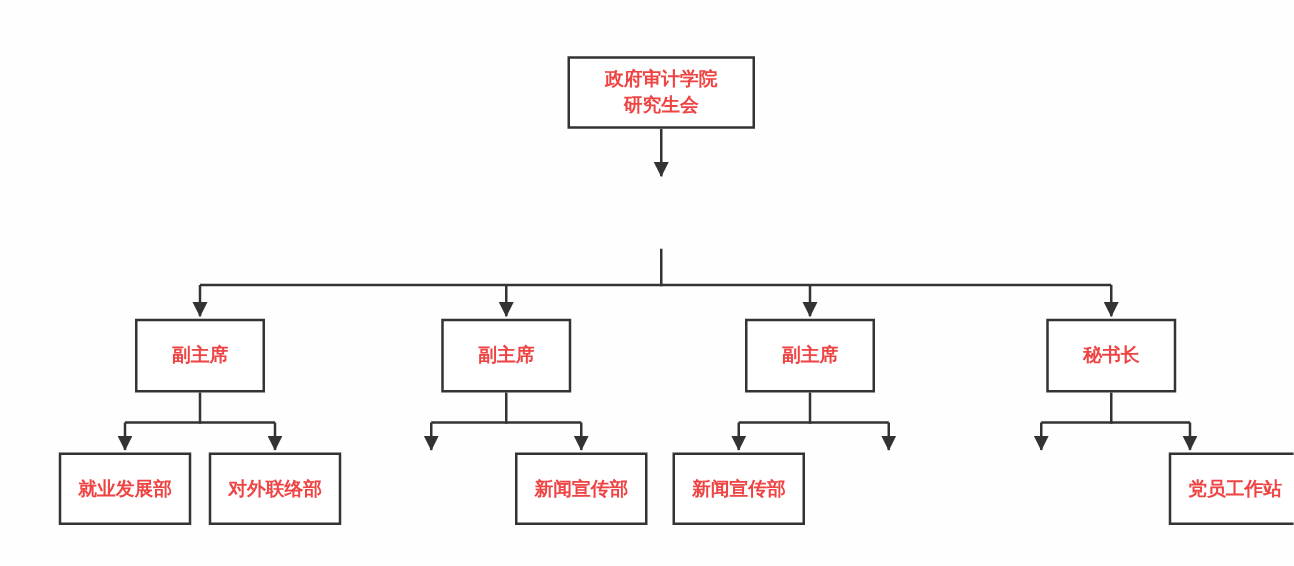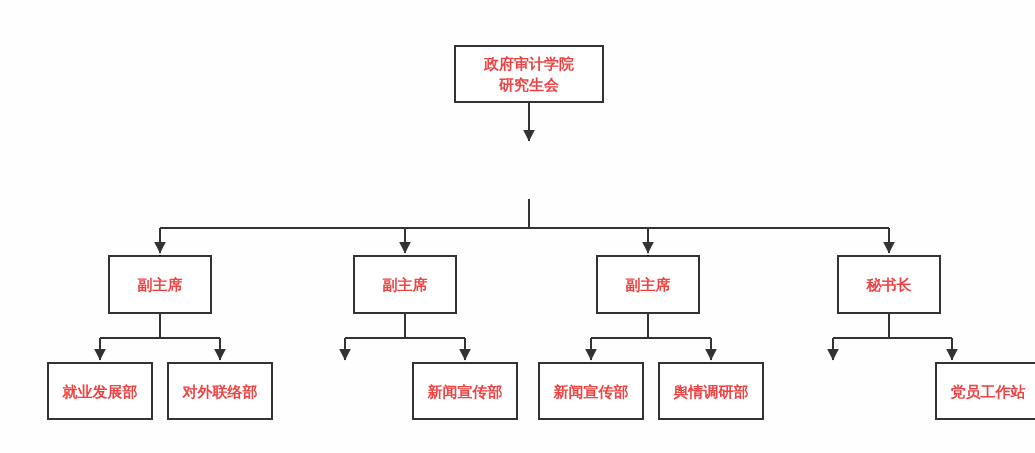--- a/index.html
+++ b/index.html
@@ -124,20 +124,17 @@
   </div>
   <div class="node n4 n4-1">
     <span>对外联络部</span>
   </div>
   <div class="node n4 n4-3">
     <span>新闻宣传部</span>
   </div>
   <div class="node n4 n4-4">
     <span>新闻宣传部</span>
   </div>
-  <div class="node n4 n4-5">
-    <span>舆情调研部</span>
-  </div>
   <div class="node n4 n4-7">
     <span>党员工作站</span>
   </div>
 
 </div>
 
 </body></html>

